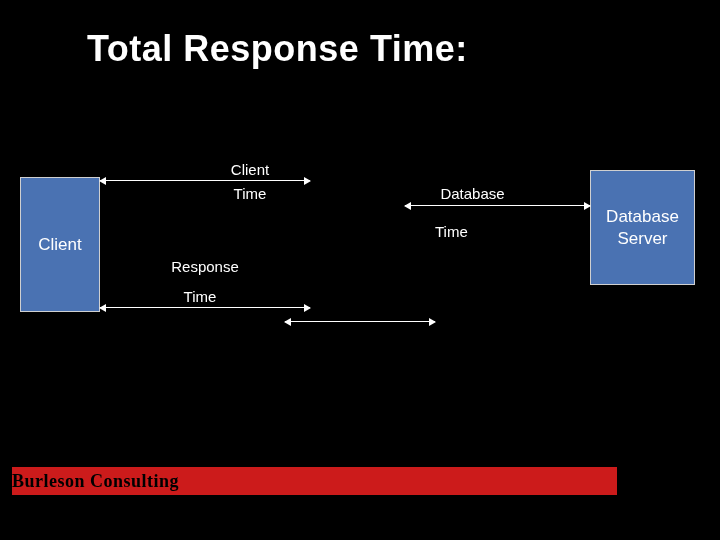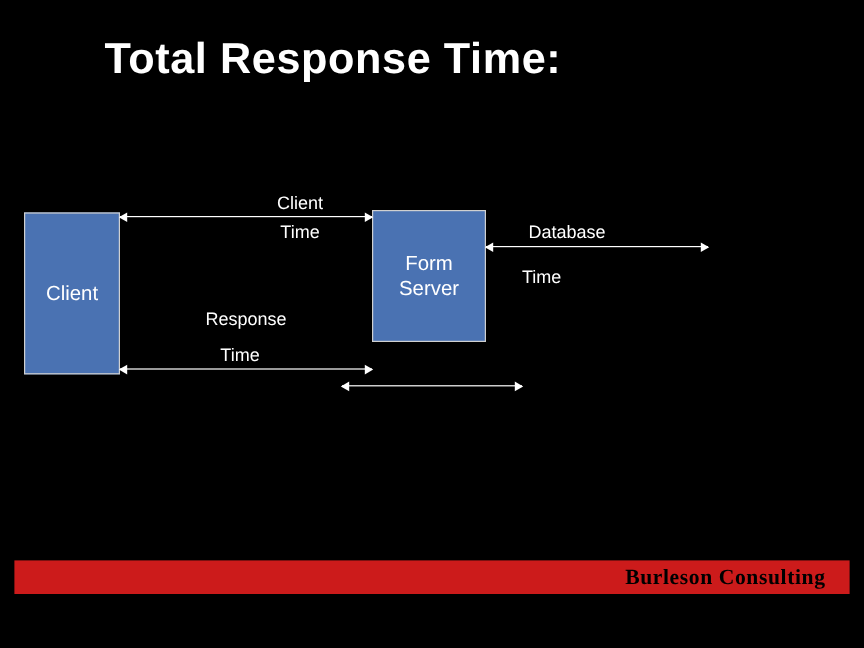--- a/index.html
+++ b/index.html
@@ -84,45 +84,44 @@
   .a-client   { left: 80px;  top: 35px;  width: 210px; }
   .a-db       { left: 385px; top: 60px;  width: 185px; }
   .a-network  { left: 80px;  top: 162px; width: 210px; }
   .a-forms    { left: 265px; top: 176px; width: 150px; }
 
   
   .footer-bar {
     position: absolute;
     left: 12px;
     bottom: 45px;
-    width: 696px;
+    width: 605px;
     height: 28px;
     background: #cc1b1b;
     display: flex;
     align-items: center;
-    justify-content: flex-end;
     padding-right: 20px;
   }
   .footer-text {
     font-family: Georgia, 'Times New Roman', serif;
     font-weight: bold;
     font-size: 18px;
     color: #000;
     letter-spacing: 0.5px;
   }
 </style>
 </head>
 <body>
 
 <div class="title">Total Response Time:</div>
 
 <div class="diagram">
 
   <div class="box client-box">Client</div>
-  <div class="box form-box">Form
+  <div class="box db-box">Database
 Server</div>
 
   <div class="arrow both a-client"></div>
   <div class="lbl client-word">Client</div>
   <div class="lbl client-time">Time</div>
 
   <div class="arrow both a-db"></div>
   <div class="lbl db-word">Database</div>
   <div class="lbl db-time">Time</div>
 

